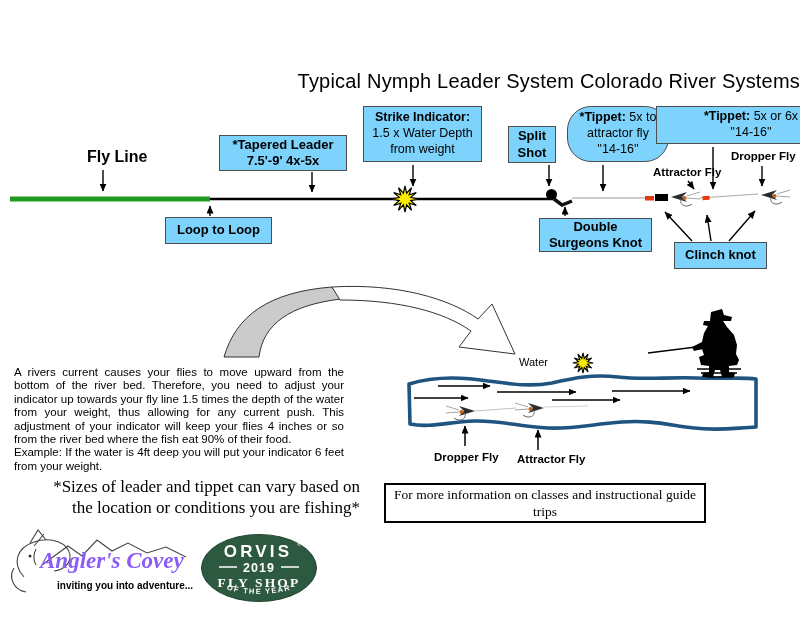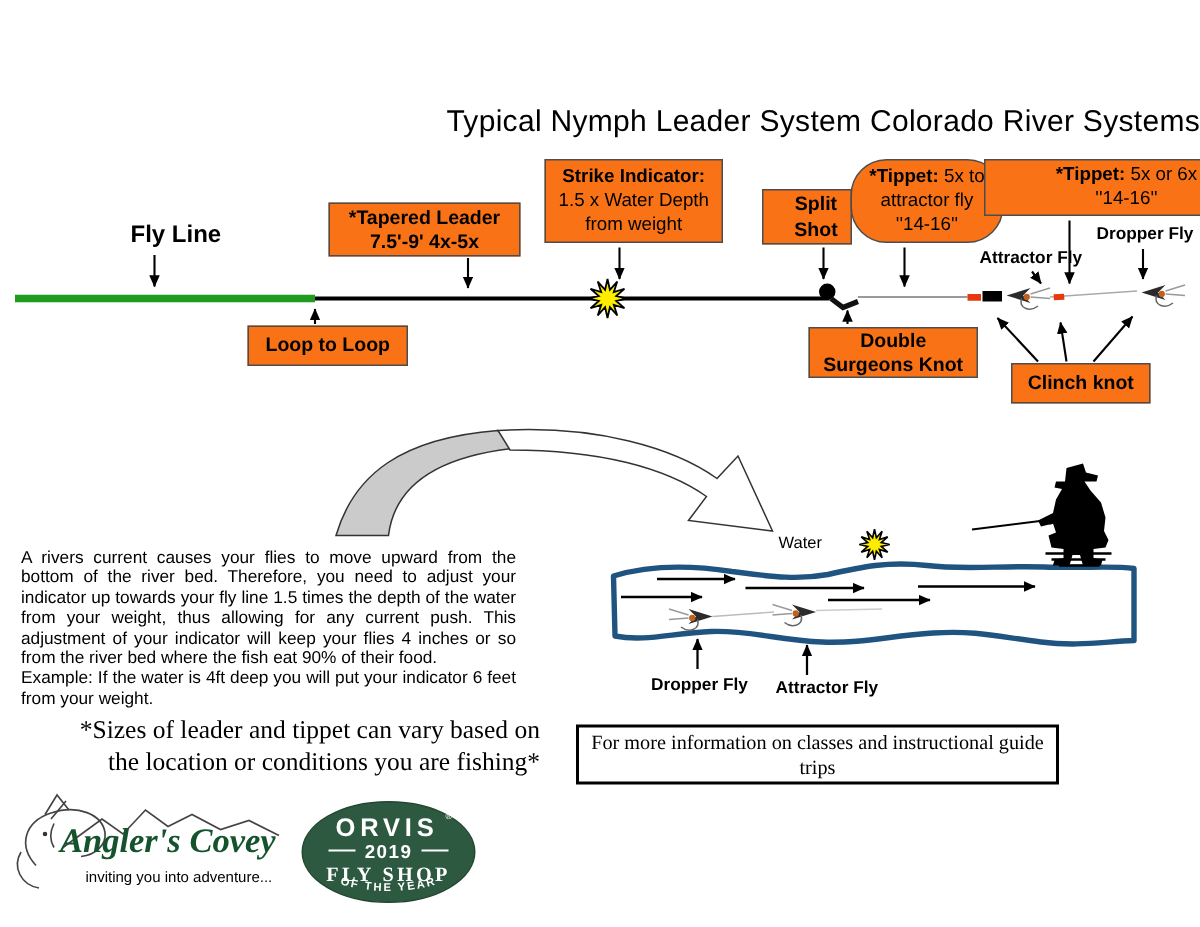--- a/index.html
+++ b/index.html
@@ -2,38 +2,38 @@
 <html><head>
 <meta charset="utf-8">
 <style>
   html,body{margin:0;padding:0;background:#fff;}
   .stage{position:relative;width:800px;height:618px;background:#ffffff;
          font-family:"Liberation Sans",sans-serif;color:#000;overflow:hidden;}
   .abs{position:absolute;}
   .gfx{position:absolute;left:0;top:0;z-index:1;}
   .txt{z-index:2;}
   .title{left:0;top:51px;width:800px;text-align:right;font-size:20px;letter-spacing:.2px;margin-top:19px;}
-  .box{position:absolute;z-index:2;background:#f97316;border:1.4px solid #4d4d4d;
+  .box{position:absolute;z-index:2;background:#7dd3fc;border:1.4px solid #4d4d4d;
        display:flex;flex-direction:column;align-items:center;justify-content:center;
        text-align:center;line-height:1.26;font-size:12.5px;}
   .b13{font-size:13px;font-weight:bold;}
   .bline{font-weight:bold;}
   .lbl{position:absolute;z-index:2;font-weight:bold;font-size:11.5px;white-space:nowrap;}
   .lbl13{font-size:16px;}
   .para{left:14px;top:366px;width:330px;text-align:justify;
         font-size:11.5px;line-height:13.4px;}
   .note{left:8px;top:476px;width:352px;text-align:right;
         font-family:"Liberation Serif",serif;font-size:17px;line-height:21px;}
   .infobox{left:384px;top:483px;width:318px;height:36px;border:2.5px solid #000;
            display:flex;flex-direction:row;align-items:center;justify-content:center;
            font-family:"Liberation Serif",serif;font-size:13.5px;line-height:17px;text-align:center;}
   .waterlbl{left:519px;top:356px;font-size:11px;}
   .ac-name{left:40px;top:548px;font-family:"Liberation Serif",serif;font-style:italic;
-           font-weight:bold;font-size:23px;color:#14532d;white-space:nowrap;}
-  .ac-tag{left:57px;top:580px;font-size:10px;font-weight:normal;white-space:nowrap;}
+           font-weight:bold;font-size:23px;color:#8b5cf6;white-space:nowrap;}
+  .ac-tag{left:57px;top:580px;font-size:10px;font-weight:bold;white-space:nowrap;}
   
   .ov-brand{font-family:"Liberation Sans",sans-serif;font-weight:bold;font-size:17px;
             letter-spacing:3.2px;fill:#fff;text-anchor:middle;}
   .ov-reg{font-family:"Liberation Sans",sans-serif;font-size:6px;fill:#fff;}
   .ov-year{font-family:"Liberation Sans",sans-serif;font-weight:bold;font-size:12.5px;
            letter-spacing:1px;fill:#fff;text-anchor:middle;}
   .ov-award{font-family:"Liberation Serif",serif;font-weight:bold;font-size:13.5px;
             letter-spacing:2.2px;fill:#fff;text-anchor:middle;}
   .ov-sub{font-family:"Liberation Sans",sans-serif;font-weight:bold;font-size:7.5px;
           letter-spacing:1.4px;fill:#fff;}
@@ -170,21 +170,21 @@
     <div class="b13">*Tapered Leader</div>
     <div class="b13">7.5'-9' 4x-5x</div>
   </div>
 
   <div class="box" style="left:363px;top:106px;width:117px;height:54px;">
     <div class="bline">Strike Indicator:</div>
     <div>1.5 x Water Depth</div>
     <div>from weight</div>
   </div>
 
-  <div class="box" style="left:508px;top:126px;width:46px;height:35px;padding-left:12px;">
+  <div class="box" style="left:508px;top:126px;width:46px;height:35px;">
     <div class="b13">Split</div>
     <div class="b13">Shot</div>
   </div>
 
   <div class="box" style="left:567px;top:106px;width:100px;height:54px;border-radius:24px;">
     <div><b>*Tippet:</b><span> 5x to</span></div>
     <div>attractor fly</div>
     <div>''14-16''</div>
   </div>
 

